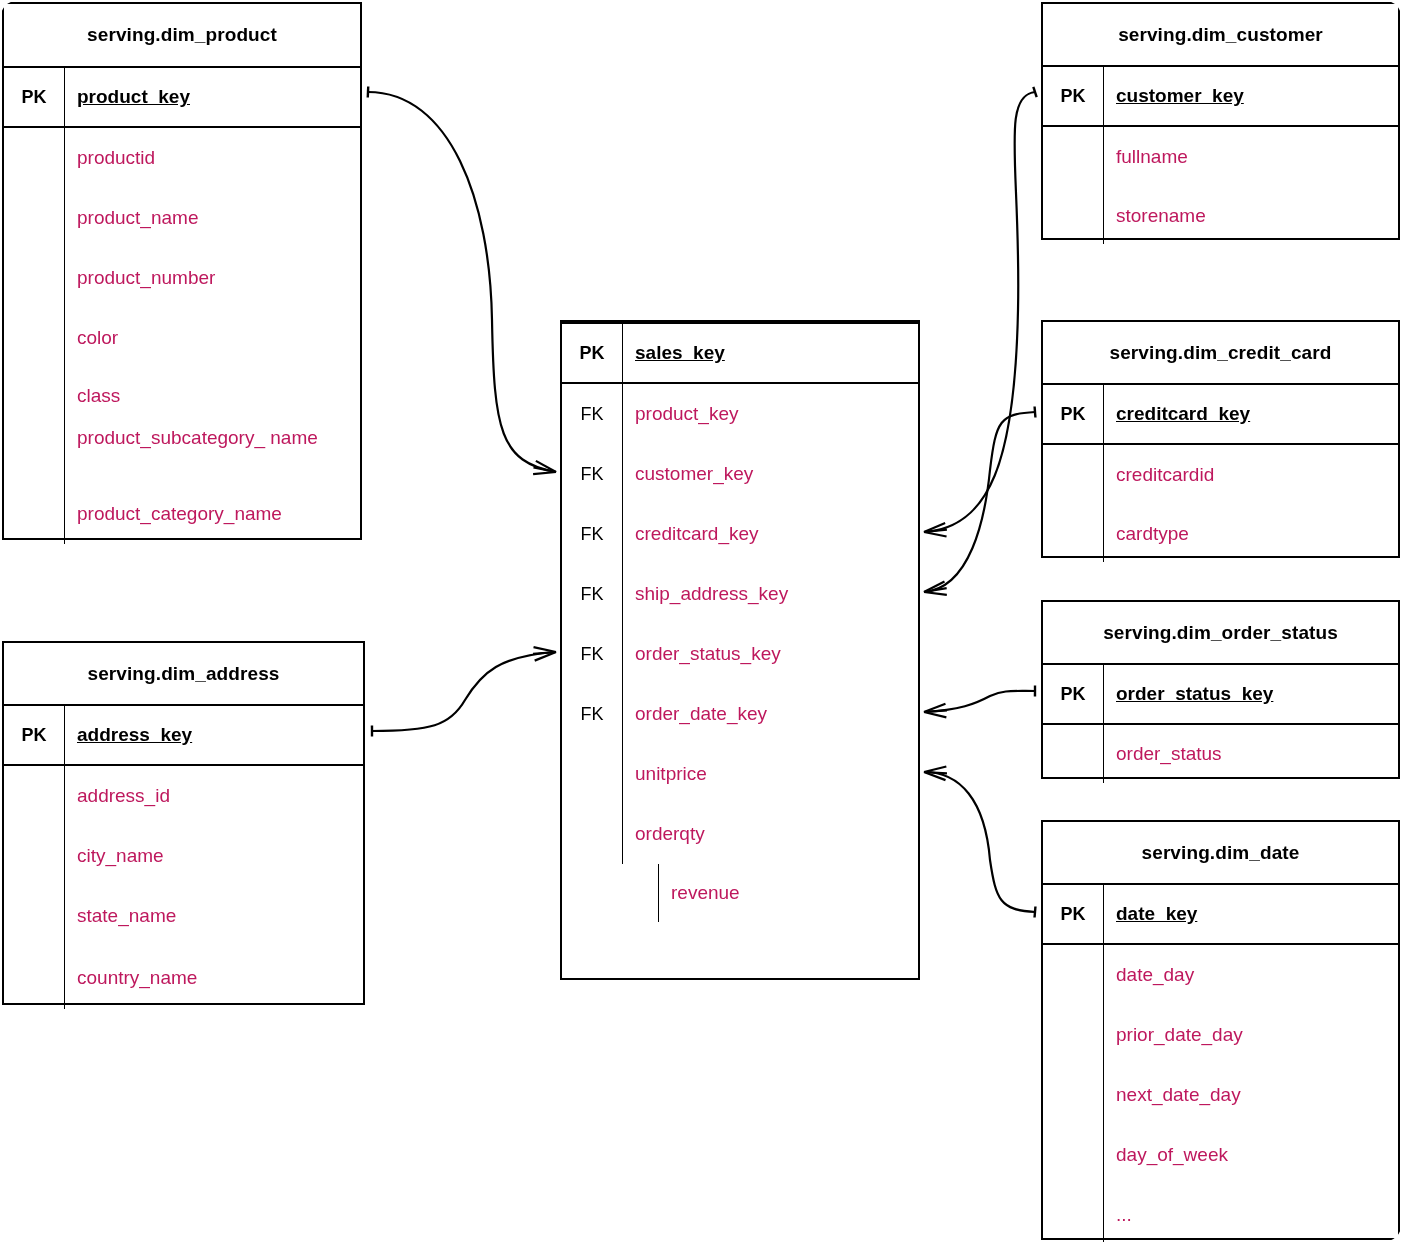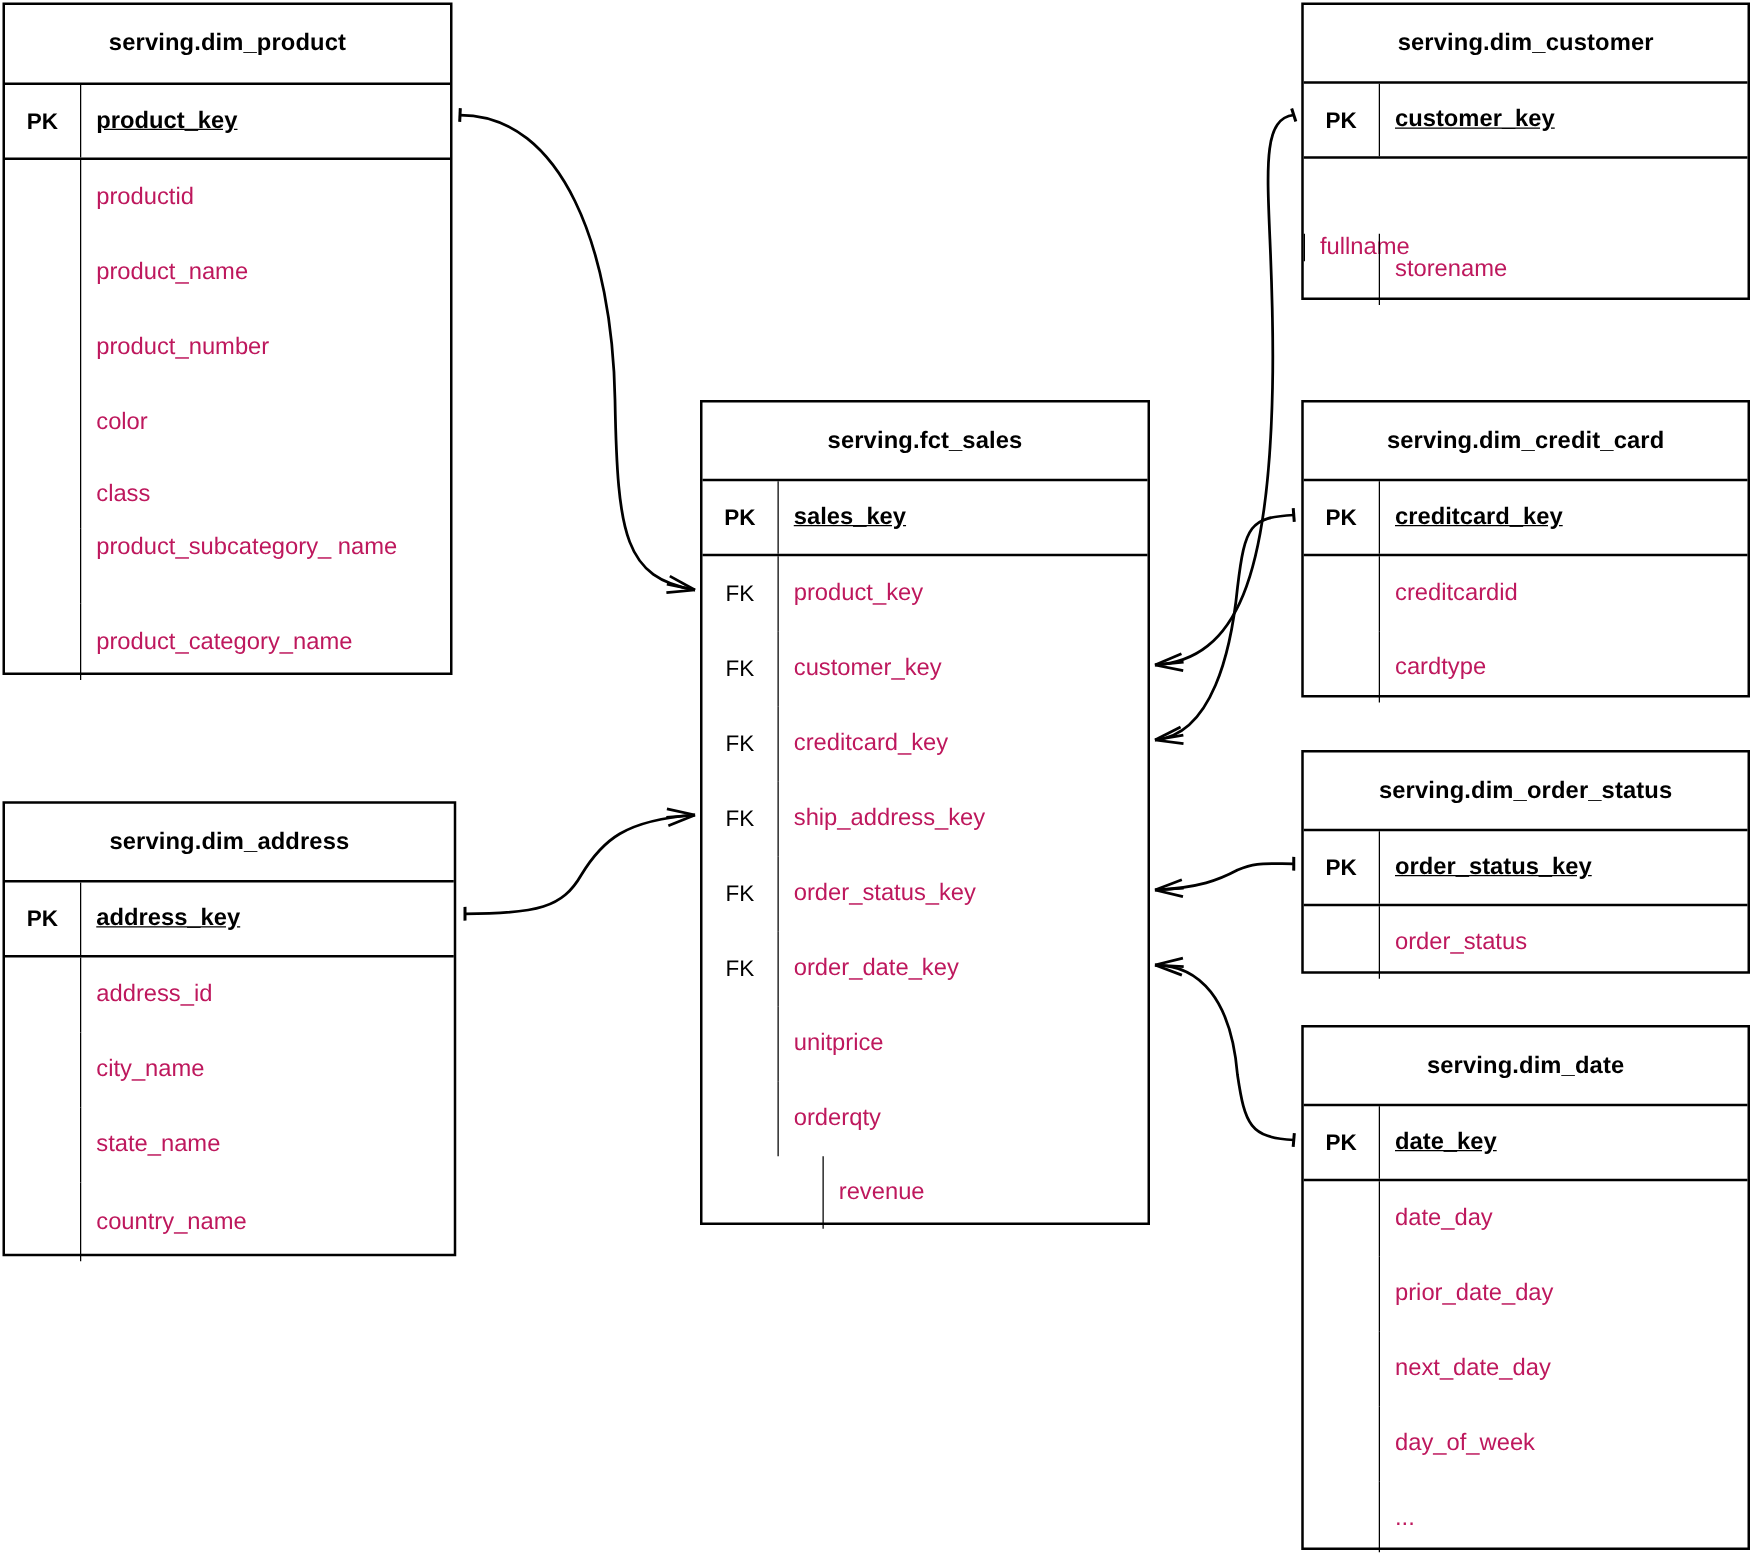--- a/index.html
+++ b/index.html
@@ -7,20 +7,21 @@
     padding: 0;
     background: #ffffff;
   }
   #canvas {
     position: relative;
     width: 1402px;
     height: 1242px;
     background: #ffffff;
     font-family: "Liberation Sans", sans-serif;
     overflow: hidden;
+    border-radius: 19px;
   }
   svg.links {
     position: absolute;
     left: 0;
     top: 0;
     width: 1402px;
     height: 1242px;
     pointer-events: none;
   }
   .entity {
@@ -206,21 +207,20 @@
             <div class="attr-keycell keycell" style="flex-basis: 60px;"></div>
             <div class="attr-namecell">state_name</div>
           </div>
           <div class="attr-row" style="height: 63px;">
             <div class="attr-keycell keycell" style="flex-basis: 60px;"></div>
             <div class="attr-namecell">country_name</div>
           </div>
         </div>
       </div>
       <div class="entity" style="left: 560px; top: 320px; width: 360px; height: 660px;">
-        <div class="ent-title" style="height: 61px;">serving.fct_sales</div>
         <div class="row divider-h" style="height: 60px;">
           <div class="keycell" style="flex-basis: 60px;">PK</div>
           <div class="namecell pk-name">sales_key</div>
         </div>
         <div class="attr-block divider-h">
           <div class="attr-row" style="height: 60px;">
             <div class="attr-keycell keycell fk" style="flex-basis: 60px;">FK</div>
             <div class="attr-namecell">product_key</div>
           </div>
           <div class="attr-row" style="height: 60px;">
@@ -257,21 +257,21 @@
           </div>
         </div>
       </div>
       <div class="entity" style="left: 1041px; top: 2px; width: 359px; height: 238px;">
         <div class="ent-title" style="height: 61px;">serving.dim_customer</div>
         <div class="row divider-h" style="height: 60px;">
           <div class="keycell" style="flex-basis: 60px;">PK</div>
           <div class="namecell pk-name">customer_key</div>
         </div>
         <div class="attr-block divider-h">
-          <div class="attr-row" style="height: 60px; flex-direction: column;">
+          <div class="attr-row" style="height: 60px;">
             <div class="attr-keycell keycell" style="flex-basis: 60px;"></div>
             <div class="attr-namecell">fullname</div>
           </div>
           <div class="attr-row" style="height: 57px;">
             <div class="attr-keycell keycell" style="flex-basis: 60px;"></div>
             <div class="attr-namecell">storename</div>
           </div>
         </div>
       </div>
       <div class="entity" style="left: 1041px; top: 320px; width: 359px; height: 238px;">

